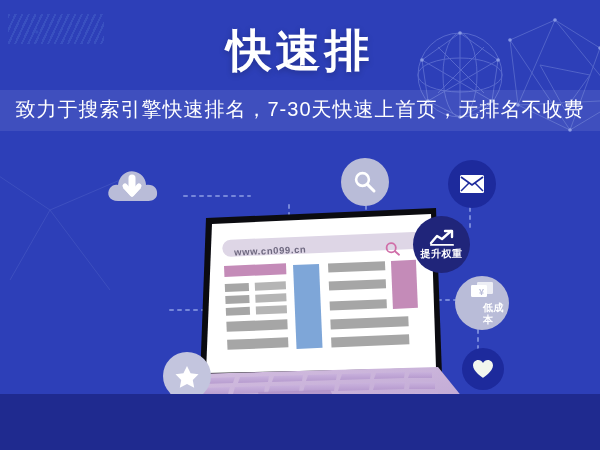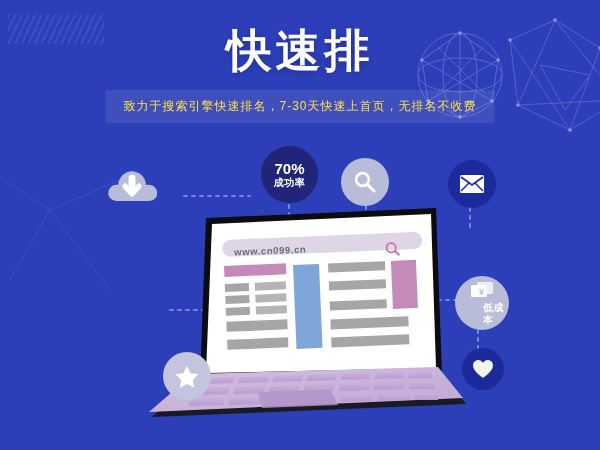--- a/index.html
+++ b/index.html
@@ -7,21 +7,21 @@
     margin: 0;
     padding: 0;
     background: #1f2a8f;
   }
   body {
     font-family: "Liberation Sans", "DejaVu Sans", sans-serif;
   }
   #stage {
     position: relative;
     width: 600px;
-    height: 450px;
+    height: 394px;
     overflow: hidden;
     background: #2d3fb8;
   }
 
   
   .bg-net {
     position: absolute;
     pointer-events: none;
   }
   .bg-net svg { display: block; }
@@ -58,22 +58,22 @@
     position: absolute;
     left: 50%;
     transform: translateX(-50%);
     top: 90px;
     padding: 6px 18px 8px;
     background: rgba(255,255,255,.085);
     border-radius: 2px;
     white-space: nowrap;
   }
   .subtitle-band .sub-text {
-    color: #fde047;
-    font-size: 12px;
+    color: #ffffff;
+    font-size: 20px;
     letter-spacing: 1px;
     font-weight: 500;
   }
 
   
   .dots {
     position: absolute;
     pointer-events: none;
   }
 
@@ -280,40 +280,44 @@
   <div class="badge badge-light" style="left:104px; top:156px; width:56px; height:56px; background:transparent;">
     <svg width="56" height="46" viewBox="0 0 56 46">
       <path d="M14 40 C5 40 2 33 6 27 C8 24 12 23 14 24 C15 14 24 8 32 11 C39 13 42 19 42 24
                C50 23 54 28 53 34 C52 39 47 40 43 40 Z" fill="#b9bcd8"></path>
       <path d="M28 18 L28 31 M28 33 L21 25 M28 33 L35 25" stroke="#ffffff" stroke-width="5" fill="none" stroke-linecap="round" stroke-linejoin="round"></path>
       <path d="M28 17 L28 30" stroke="#ffffff" stroke-width="7" stroke-linecap="round"></path>
       <path d="M19 27 L28 36 L37 27 Z" fill="#ffffff"></path>
     </svg>
   </div>
 
-  <div class="badge badge-dark" style="left:261px; top:146px; width:57px; height:57px;">
-    <span class="b-value">70%</span>
-    <span class="b-label">成功率</span>
-  </div>
 
   <div class="badge badge-light" style="left:341px; top:158px; width:48px; height:48px;">
     <svg width="26" height="26" viewBox="0 0 26 26">
       <circle cx="10.5" cy="10.5" r="6.4" fill="none" stroke="#ffffff" stroke-width="2.6"></circle>
       <path d="M15.4 15.4 L22 22" stroke="#ffffff" stroke-width="3" stroke-linecap="round"></path>
     </svg>
   </div>
 
   <div class="badge badge-navy" style="left:448px; top:160px; width:48px; height:48px;">
     <svg width="26" height="20" viewBox="0 0 26 20">
       <rect x="1" y="1" width="24" height="18" rx="1.5" fill="#ffffff"></rect>
       <path d="M2 3 L13 11 L24 3" fill="none" stroke="#1d2a9c" stroke-width="1.8"></path>
       <path d="M2 17 L10 9 M24 17 L16 9" fill="none" stroke="#1d2a9c" stroke-width="1.5"></path>
     </svg>
   </div>
 
+  <div class="badge badge-dark" style="left:413px; top:216px; width:57px; height:57px;">
+    <svg width="26" height="17" viewBox="0 0 26 17" style="margin-bottom:2px;">
+      <path d="M2 14 L8 7 L13 10 L22 2" fill="none" stroke="#ffffff" stroke-width="2.4" stroke-linecap="round" stroke-linejoin="round"></path>
+      <path d="M16 2 L23 2 L23 8" fill="none" stroke="#ffffff" stroke-width="2.4" stroke-linecap="round" stroke-linejoin="round"></path>
+      <rect x="1" y="15" width="24" height="1.8" fill="#ffffff" rx="0.9"></rect>
+    </svg>
+    <span class="b-label">提升权重</span>
+  </div>
 
 
   <div class="badge badge-light" style="left:455px; top:276px; width:54px; height:54px;">
     <svg width="26" height="20" viewBox="0 0 26 20" style="margin-bottom:1px;">
       <rect x="8" y="1" width="16" height="12" rx="1.2" fill="#ffffff" opacity="0.75"></rect>
       <rect x="2" y="4" width="16" height="12" rx="1.2" fill="#ffffff"></rect>
       <text x="10" y="13.5" font-size="9" font-weight="bold" fill="#b9bcd8" font-family="'Liberation Sans', sans-serif">¥</text>
     </svg>
     <span class="b-label" style="color:#ffffff;margin-left:28px;">低成本</span>
   </div>

